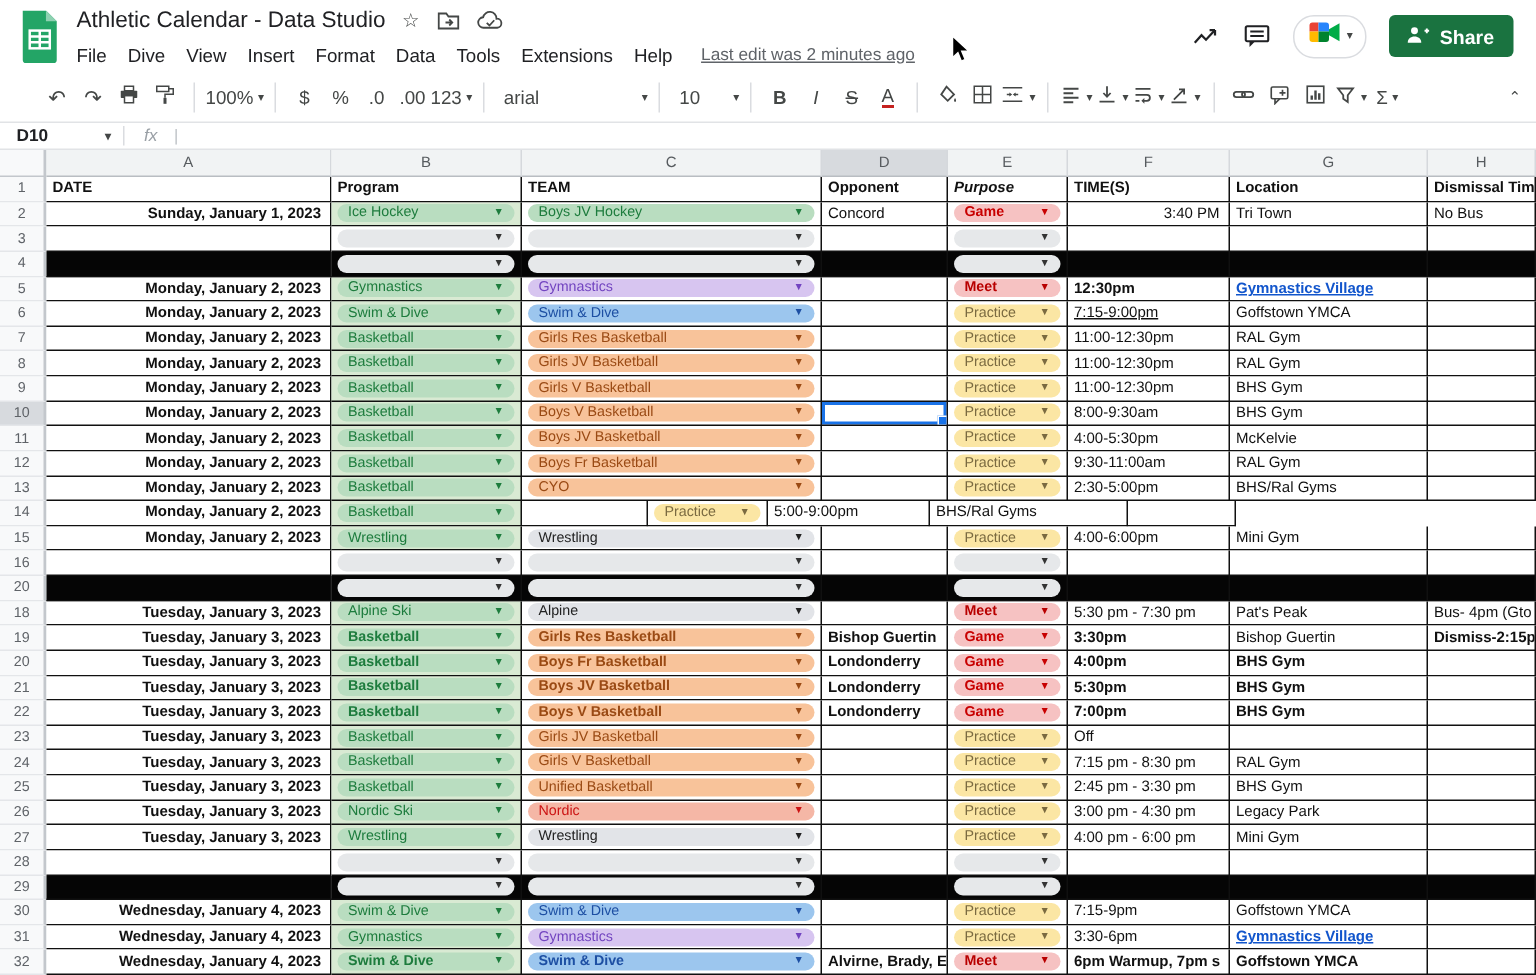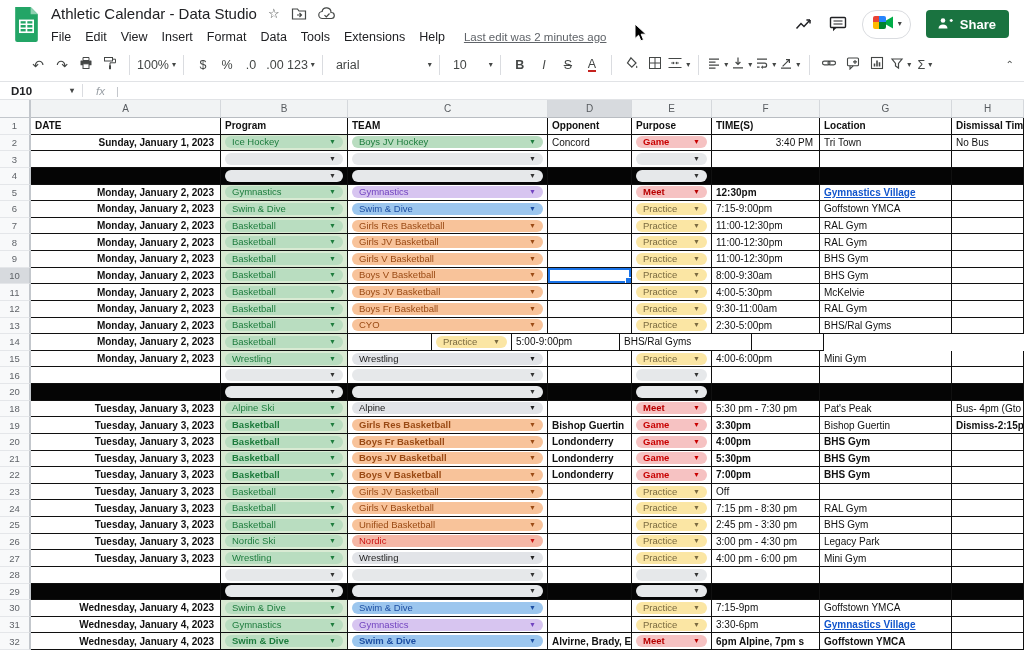--- a/index.html
+++ b/index.html
@@ -101,21 +101,21 @@
           </span>
         <span class="hicon">
             <svg width="18" height="14" viewBox="0 0 18 14">
               <path d="M4.5 11.5a3.5 3.5 0 0 1-.4-7A4.5 4.5 0 0 1 13 5.5a3 3 0 0 1 .5 6z" fill="none" stroke="#444746" stroke-width="1.2"></path>
               <path d="M6.5 8.2l1.8 1.8 3.2-3.5" fill="none" stroke="#444746" stroke-width="1.2"></path>
             </svg>
           </span>
       </div>
       <div class="trow2" id="menubar">
           <span class="menu">File</span>
-          <span class="menu">Edit</span>
+          <span class="menu">Dive</span>
           <span class="menu">View</span>
           <span class="menu">Insert</span>
           <span class="menu">Format</span>
           <span class="menu">Data</span>
           <span class="menu">Tools</span>
           <span class="menu">Extensions</span>
           <span class="menu">Help</span>
           <span class="lastedit">Last edit was 2 minutes ago</span>
         </div>
     </div>
@@ -321,21 +321,21 @@
         <div class="ch" style="width: 108px;">F</div>
         <div class="ch" style="width: 132px;">G</div>
         <div class="ch" style="width: 72px;">H</div>
       </div>
       <div class="row">
         <div class="gut">1</div>
         <div class="c b" style="width: 190px;">DATE</div>
         <div class="c b" style="width: 127px;">Program</div>
         <div class="c b" style="width: 200px;">TEAM</div>
         <div class="c b" style="width: 84px;">Opponent</div>
-        <div class="c b" style="width: 80px;">Purpose</div>
+        <div class="c b" style="width: 80px; font-style: italic;">Purpose</div>
         <div class="c b" style="width: 108px;">TIME(S)</div>
         <div class="c b" style="width: 132px;">Location</div>
         <div class="c b" style="width: 72px;">Dismissal Time</div>
       </div>
       <div class="row">
         <div class="gut">2</div>
         <div class="c right b" style="width: 190px;">Sunday, January 1, 2023</div>
         <div class="c nopad bgr" style="width: 127px;">
           <div class="pill s-green">
             <span>Ice Hockey</span>
@@ -454,21 +454,21 @@
             <span class="ar">▼</span>
           </div>
         </div>
         <div class="c" style="width: 84px;"></div>
         <div class="c nopad" style="width: 80px;">
           <div class="pill s-practice">
             <span>Practice</span>
             <span class="ar">▼</span>
           </div>
         </div>
-        <div class="c" style="width: 108px;">7:15-9:00pm</div>
+        <div class="c" style="width: 108px; text-decoration: underline;">7:15-9:00pm</div>
         <div class="c" style="width: 132px;">Goffstown YMCA</div>
         <div class="c" style="width: 72px;"></div>
       </div>
       <div class="row">
         <div class="gut">7</div>
         <div class="c right b" style="width: 190px;">Monday, January 2, 2023</div>
         <div class="c nopad bgr" style="width: 127px;">
           <div class="pill s-green">
             <span>Basketball</span>
             <span class="ar">▼</span>
@@ -1126,21 +1126,21 @@
             <span class="ar">▼</span>
           </div>
         </div>
         <div class="c b" style="width: 84px;">Alvirne, Brady, E</div>
         <div class="c nopad" style="width: 80px;">
           <div class="pill s-meet">
             <span>Meet</span>
             <span class="ar">▼</span>
           </div>
         </div>
-        <div class="c b " style="width: 108px;">6pm Alpine, 7pm s</div>
+        <div class="c b " style="width: 108px;">6pm Warmup, 7pm s</div>
         <div class="c b " style="width: 132px;">Goffstown YMCA</div>
         <div class="c" style="width: 72px;"></div>
       </div>
     </div>
 
   <div class="cursor"><svg width="13" height="19" viewBox="0 0 13 19">
         <path d="M1 1v14.5l3.6-3.3 2.3 5.6 2.6-1.1-2.3-5.5H12z" fill="#000" stroke="#fff" stroke-width="1"></path>
       </svg></div>
 </div>
 

